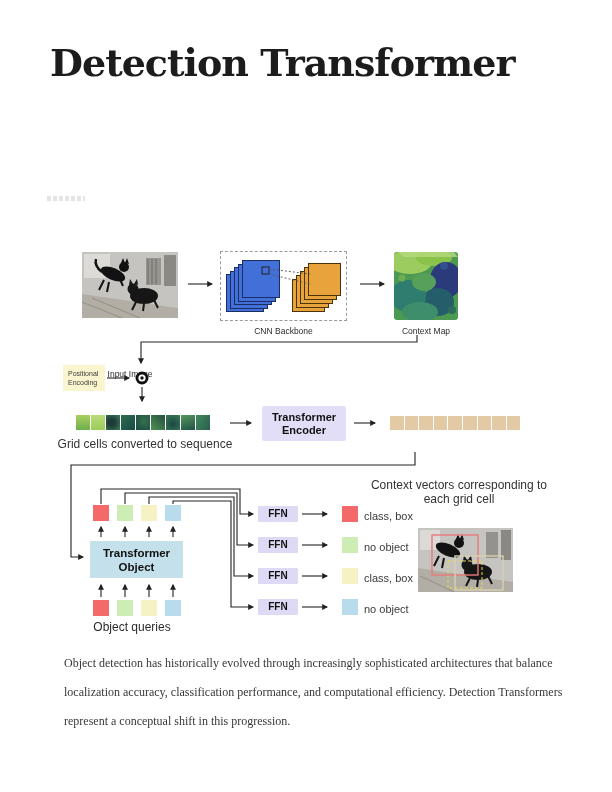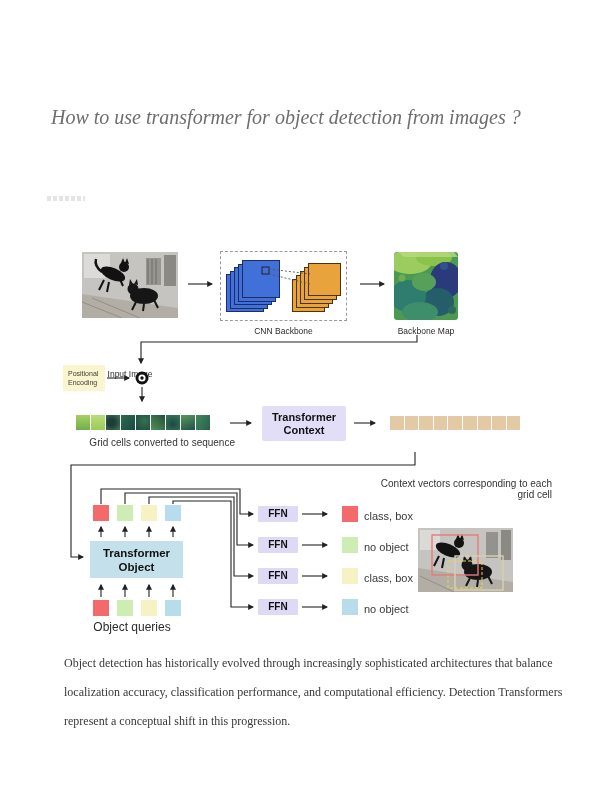--- a/index.html
+++ b/index.html
@@ -11,21 +11,21 @@
          font-family:"DejaVu Serif","Liberation Serif",serif;
          font-weight:bold;font-size:38px;letter-spacing:-1px;color:#1c1c1c;line-height:1.1;}
   .subtitle{left:51px;top:106px;width:520px;
             font-family:"Liberation Serif",serif;font-style:italic;
             font-size:20px;color:#6d6d6d;}
   .placeholder-bar{left:47px;top:196px;width:38px;height:5px;
             background:repeating-linear-gradient(90deg,#e4e4e4 0 4px,#ffffff 4px 6px);}
 
   
   .dlabel{font-size:8.5px;color:#2b2b2b;text-align:center;}
-  .smlabel{font-size:10px;color:#333;text-align:right;}
+  .smlabel{font-size:12px;color:#333;text-align:center;}
 
   .cnn-box{left:220px;top:251px;width:127px;height:70px;border:1px dashed #9a9a9a;box-sizing:border-box;}
   .blayer{width:38px;height:38px;background:#4170d8;border:1px solid #1c2d66;box-sizing:border-box;}
   .olayer{width:33px;height:33px;background:#e8a33d;border:1px solid #4a3307;box-sizing:border-box;}
 
   .pos-box{left:63px;top:365px;width:42px;height:26px;background:#faf5ce;
            font-size:7px;color:#3c3c3c;line-height:9px;padding:4px 0 0 5px;box-sizing:border-box;}
 
   .gcell{width:14px;height:15px;}
   .grid-row{left:76px;top:415px;display:flex;gap:1px;}
@@ -58,21 +58,21 @@
   .body-par{left:64px;top:649px;width:502px;
             font-family:"Liberation Serif",serif;font-size:12px;line-height:29px;color:#383838;}
 
   svg.overlay{position:absolute;left:0;top:0;pointer-events:none;z-index:5;}
 </style>
 </head>
 <body>
 
 <div class="page">
 
-  <div class="abs subtitle">How to use transformer for object detection from images ?</div>
+  <div class="abs title">Detection Transformer</div>
   <div class="abs placeholder-bar"></div>
 
   <div class="abs" style="left:0;top:0;width:612px;height:792px;">
 
     <svg class="abs" style="left:82px;top:252px;" width="96" height="66" viewBox="0 0 96 66">
       <rect width="96" height="66" fill="#c6c4c0"></rect>
       <rect x="2" y="2" width="26" height="24" fill="#dddbd7"></rect>
       <rect x="64" y="6" width="15" height="27" fill="#979590"></rect>
       <line x1="66" y1="7" x2="66" y2="32" stroke="#6e6c68" stroke-width="1"></line>
       <line x1="70" y1="7" x2="70" y2="32" stroke="#6e6c68" stroke-width="1"></line>
@@ -120,21 +120,21 @@
       <ellipse cx="26" cy="60" rx="18" ry="10" fill="#3e8e6c"></ellipse>
       <ellipse cx="30" cy="30" rx="12" ry="9" fill="#57a05a"></ellipse>
       <circle cx="50" cy="14" r="4" fill="#33508f"></circle>
       <circle cx="8" cy="26" r="3.5" fill="#6fae4e"></circle>
       <circle cx="58" cy="58" r="4" fill="#2e6b5f"></circle>
       <polygon points="4,0 60,0 64,5 10,5" fill="#b5d97e" opacity="0.8"></polygon>
     </svg>
 
     <div class="abs dlabel" style="left:82px;top:326px;width:96px;margin-top:43px;">Input Image</div>
     <div class="abs dlabel" style="left:220px;top:326px;width:127px;">CNN Backbone</div>
-    <div class="abs dlabel" style="left:394px;top:326px;width:64px;">Backbone Map</div>
+    <div class="abs dlabel" style="left:394px;top:326px;width:64px;">Context Map</div>
 
     <div class="abs pos-box">
       <div>Positional</div>
       <div>Encoding</div>
     </div>
 
     <div class="abs grid-row">
       <div class="gcell c1"></div>
       <div class="gcell c2"></div>
       <div class="gcell c3"></div>
@@ -142,21 +142,21 @@
       <div class="gcell c5"></div>
       <div class="gcell c6"></div>
       <div class="gcell c7"></div>
       <div class="gcell c8"></div>
       <div class="gcell c9"></div>
     </div>
     <div class="abs smlabel" style="left:55px;top:437px;width:180px;">Grid cells converted to sequence</div>
 
     <div class="abs enc-box">
       <div>Transformer</div>
-      <div>Context</div>
+      <div>Encoder</div>
     </div>
 
     <div class="abs ctx-row">
       <div class="ctxcell"></div>
       <div class="ctxcell"></div>
       <div class="ctxcell"></div>
       <div class="ctxcell"></div>
       <div class="ctxcell"></div>
       <div class="ctxcell"></div>
       <div class="ctxcell"></div>

